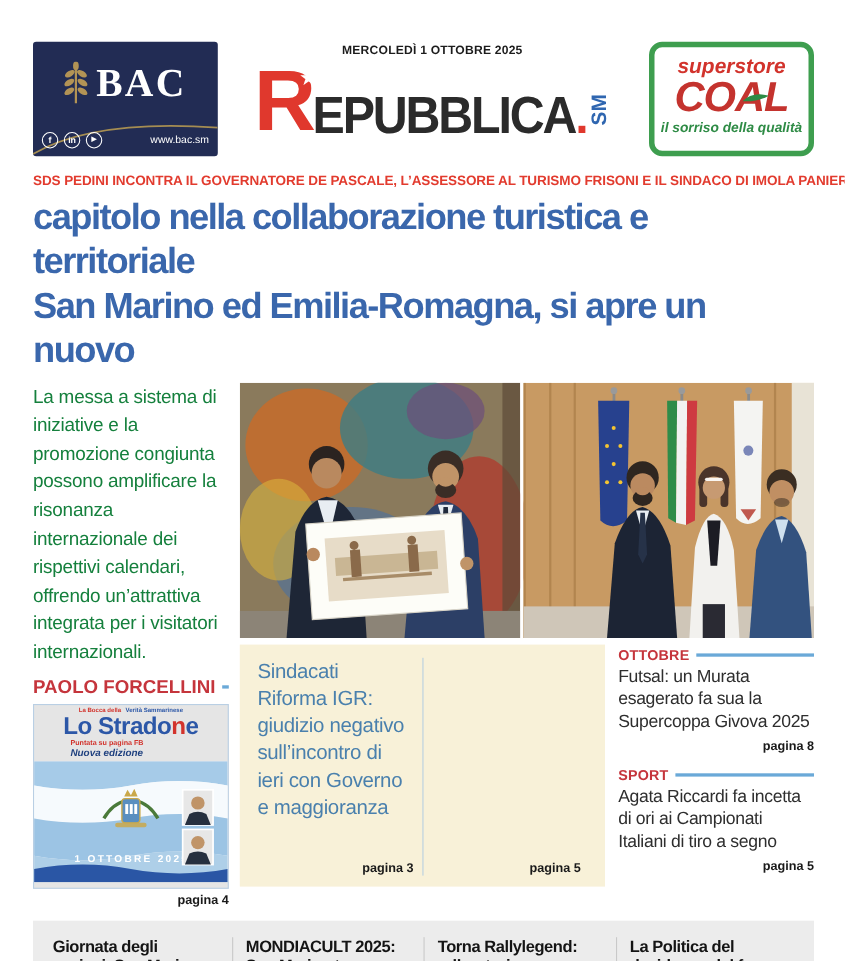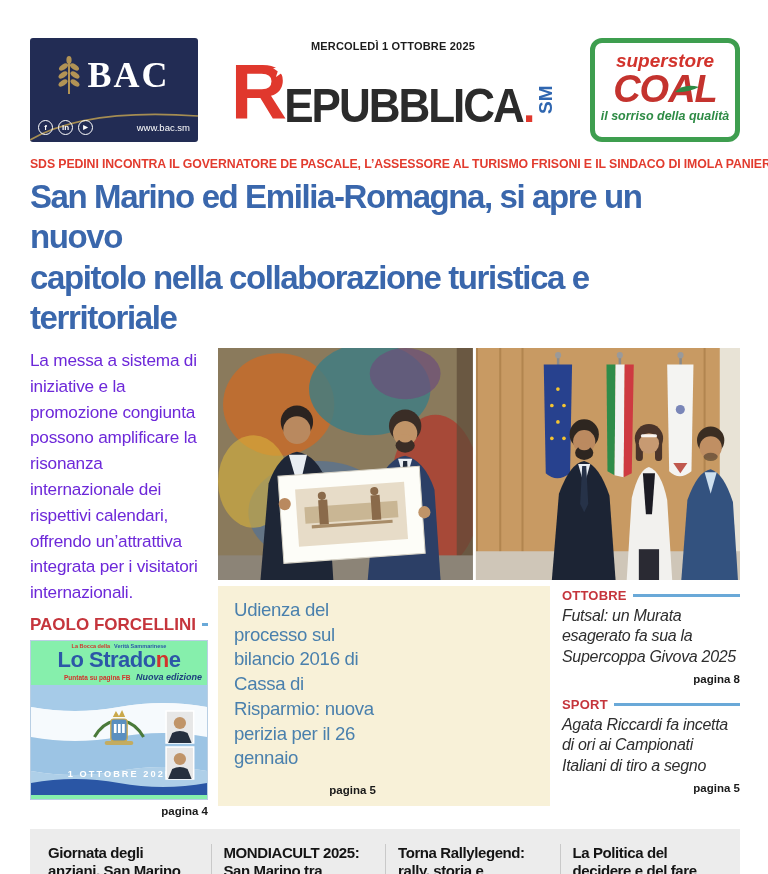--- a/index.html
+++ b/index.html
@@ -43,51 +43,51 @@
   .coal-tag { color:#2e8b45; font-style:italic; font-weight:700; font-size:12.5px; margin-top:1px; }
 
   
   .kicker { margin-top:15px; display:flex; align-items:center; gap:8px; }
   .kicker-text { color:#e23b2e; font-weight:800; font-size:12.3px; letter-spacing:-0.1px; white-space:nowrap; }
   .headline { margin-top:6px; color:#3a67ac; font-weight:800; font-size:33px; letter-spacing:-1.4px; line-height:1.22; }
 
   
   .main { display:grid; grid-template-columns:178px 1fr; gap:10px; margin-top:10px; }
 
-  .lead { font-size:17.2px; color:#6d28d9; line-height:1.5; letter-spacing:-0.2px; }
+  .lead { font-size:17.2px; color:#15803d; line-height:1.5; letter-spacing:-0.2px; }
   .byline-row { display:flex; align-items:center; gap:6px; margin-top:9px; }
   .byline { color:#c5353c; font-weight:800; font-size:17px; white-space:nowrap; }
   .byline-line { flex:1; height:3px; background:#6aa9d8; }
 
-  .stradone { margin-top:5px; border:1px solid #b9cfe4; background:#86efac; }
+  .stradone { margin-top:5px; border:1px solid #b9cfe4; background:#e5e5e5; }
   .str-head { padding:2px 5px 3px; }
   .str-tiny { display:flex; justify-content:center; gap:4px; font-size:5.5px; font-weight:700; }
   .str-tiny .t1 { color:#d2332c; } .str-tiny .t2 { color:#2c57a7; }
   .str-title { text-align:center; font-size:22px; font-weight:800; letter-spacing:-0.5px; color:#2c57a7; line-height:1; }
   .str-title .red { color:#d2332c; }
-  .str-sub { display:flex; justify-content:space-between; align-items:baseline; margin-top:1px; }
+  .str-sub { display:flex; justify-content:space-between; align-items:baseline; margin-top:1px;flex-direction:column; }
   .str-sub .s1 { color:#d2332c; font-size:6.5px; font-weight:700; margin-left:28px; }
   .str-sub .s2 { color:#1d3f7e; font-size:9px; font-weight:800; font-style:italic; }
   .pagina4 { text-align:right; font-weight:800; font-size:11.5px; color:#1a1a1a; margin-top:5px; }
 
   .photo-svg { display:block; width:100%; height:232px; }
 
   .below-row { display:grid; grid-template-columns:1fr 178px; gap:12px; margin-top:6px; }
   .yellow-box { background:#f8f1d8; padding:12px 14px 10px; display:grid; grid-template-columns:1fr 1fr; }
   .ybox-col { position:relative; padding:0 10px 18px 2px; }
   .ybox-col + .ybox-col { border-left:1px solid #b8cfdf; padding-left:12px; }
   .ybox-text { color:#4a80ad; font-size:18.6px; line-height:1.33; letter-spacing:-0.3px; }
   .ybox-page { position:absolute; right:8px; bottom:0; font-weight:800; font-size:11.5px; color:#1a1a1a; }
 
   .side-col { padding-top:2px; }
   .side-sec { margin-bottom:12px; }
   .sec-label-row { display:flex; align-items:center; gap:6px; }
   .sec-label { color:#c5353c; font-weight:800; font-size:13px; letter-spacing:0.2px; }
   .sec-line { flex:1; height:3px; background:#6aa9d8; }
-  .sec-text { margin-top:3px; color:#2e2e2e; font-size:16px; line-height:1.27; letter-spacing:-0.3px;font-style:italic; }
+  .sec-text { margin-top:3px; color:#2e2e2e; font-size:16px; line-height:1.27; letter-spacing:-0.3px; }
   .sec-page { text-align:right; font-weight:700; font-size:11.5px; color:#1a1a1a; margin-top:6px; }
 
   
   .bottom-band { margin:12px 28px 0 30px; background:#ececec; display:grid; grid-template-columns:repeat(4,1fr); padding:15px 6px 16px; min-height:152px; }
   .b-col { padding:0 12px; }
   .b-col + .b-col { border-left:1px solid #c9c9c9; }
   .b-title { color:#141414; font-weight:800; font-size:15px; line-height:1.22; letter-spacing:-0.4px; }
 </style>
 </head>
 <body>
@@ -144,22 +144,22 @@
         <div class="coal-tag">il sorriso della qualità</div>
       </div>
     </div>
 
     <div class="kicker">
       <span class="kicker-text">SDS PEDINI INCONTRA IL GOVERNATORE DE PASCALE, L’ASSESSORE AL TURISMO FRISONI E IL SINDACO DI IMOLA PANIERI</span>
 
     </div>
 
     <div class="headline">
+      <div>capitolo nella collaborazione turistica e territoriale</div>
       <div>San Marino ed Emilia-Romagna, si apre un nuovo</div>
-      <div>capitolo nella collaborazione turistica e territoriale</div>
     </div>
 
     <div class="main">
 
       <div>
         <div class="lead">La messa a sistema di iniziative e la promozione congiunta possono amplificare la risonanza internazionale dei rispettivi calendari, offrendo un’attrattiva integrata per i visitatori internazionali.</div>
         <div class="byline-row">
           <span class="byline">PAOLO FORCELLINI</span>
           <span class="byline-line"></span>
         </div>
@@ -315,21 +315,24 @@
             <circle cx="487" cy="90" r="13.5" fill="#3a2d22"></circle>
             <circle cx="487" cy="97" r="11" fill="#c08f63"></circle>
             <ellipse cx="487" cy="106" rx="7" ry="4" fill="#4a3a2c" opacity="0.6"></ellipse>
           </g>
         </svg>
 
         <div class="below-row">
 
           <div class="yellow-box">
             <div class="ybox-col">
-              <div class="ybox-text">Udienza del processo sul bilancio 2016 di Cassa di Risparmio: nuova perizia per il 26 gennaio</div>
+              <div class="ybox-text">Sindacati Riforma IGR: giudizio negativo sull’incontro di ieri con Governo e maggioranza</div>
+              <div class="ybox-page">pagina 3</div>
+            </div>
+            <div class="ybox-col">
               <div class="ybox-page">pagina 5</div>
             </div>
           </div>
 
           <div class="side-col">
             <div class="side-sec">
               <div class="sec-label-row">
                 <span class="sec-label">OTTOBRE</span>
                 <span class="sec-line"></span>
               </div>

